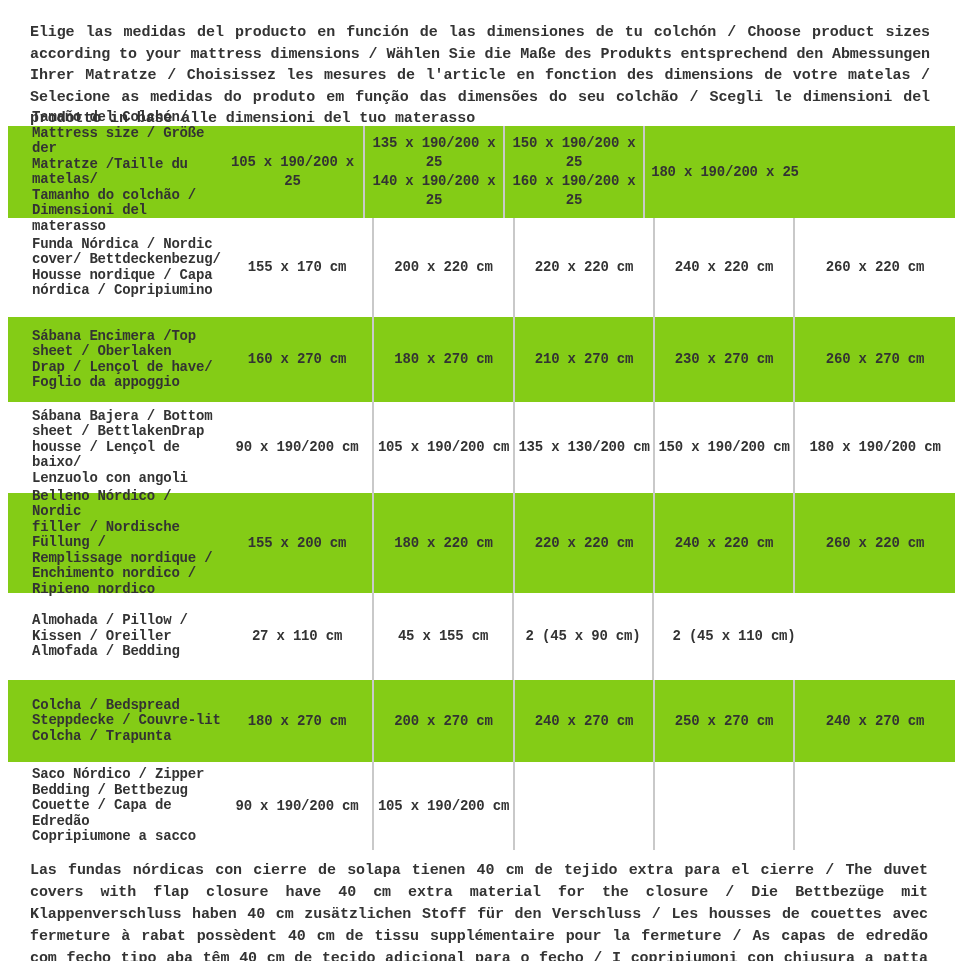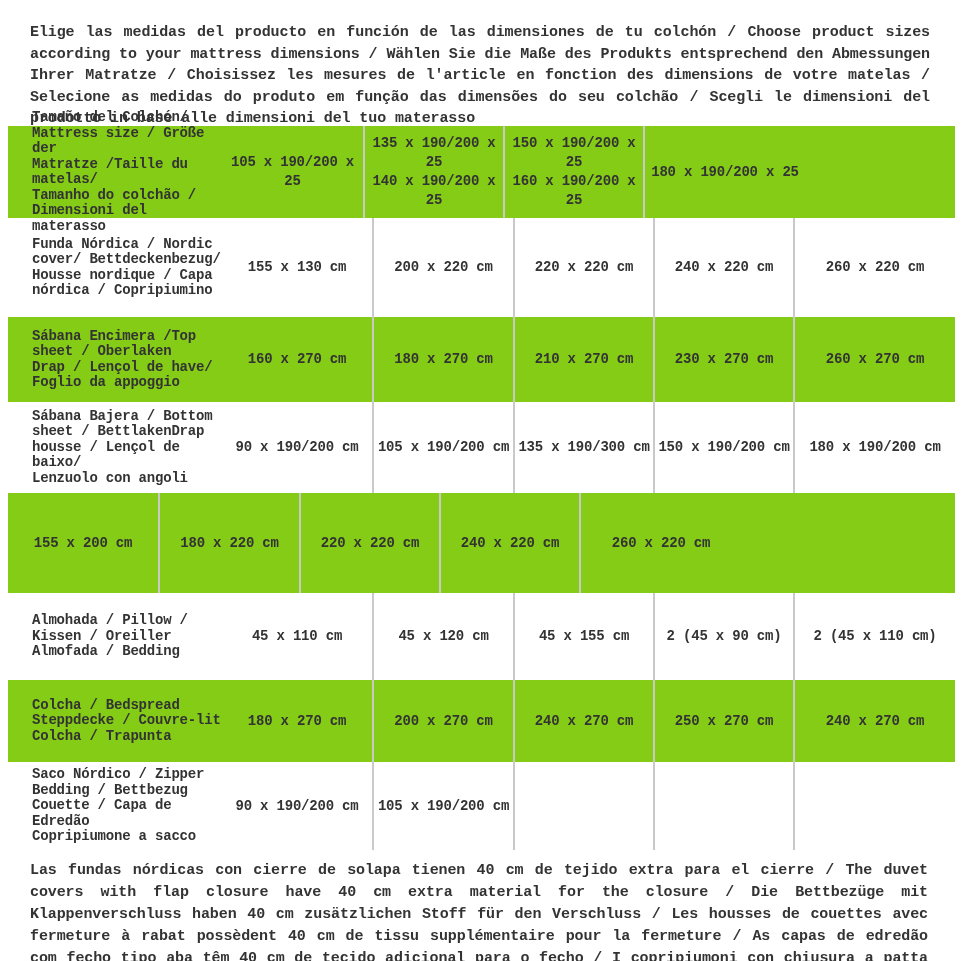--- a/index.html
+++ b/index.html
@@ -54,21 +54,21 @@
       <div class="cell val-cell c4">150 x 190/200 x 25
 160 x 190/200 x 25</div>
       <div class="cell val-cell c5">180 x 190/200 x 25</div>
     </div>
 
     <div class="trow r1">
       <div class="cell label-cell">Funda Nórdica /  Nordic
 cover/ Bettdeckenbezug/
 Housse nordique  / Capa
 nórdica / Copripiumino</div>
-      <div class="cell val-cell c1">155 x 130 cm</div>
+      <div class="cell val-cell c1">155 x 170 cm</div>
       <div class="cell val-cell c2">200 x 220 cm</div>
       <div class="cell val-cell c3">220 x 220 cm</div>
       <div class="cell val-cell c4">240 x 220 cm</div>
       <div class="cell val-cell c5">260 x 220 cm</div>
     </div>
 
     <div class="trow r2 shade">
       <div class="cell label-cell">Sábana Encimera /Top
 sheet / Oberlaken
 Drap / Lençol de have/
@@ -80,39 +80,43 @@
       <div class="cell val-cell c5">260 x 270 cm</div>
     </div>
 
     <div class="trow r3">
       <div class="cell label-cell">Sábana Bajera / Bottom
 sheet / BettlakenDrap
 housse / Lençol de baixo/
 Lenzuolo con angoli</div>
       <div class="cell val-cell c1">90 x 190/200 cm</div>
       <div class="cell val-cell c2">105 x 190/200 cm</div>
-      <div class="cell val-cell c3">135 x 190/300 cm</div>
+      <div class="cell val-cell c3">135 x 130/200 cm</div>
       <div class="cell val-cell c4">150 x 190/200 cm</div>
       <div class="cell val-cell c5">180 x 190/200 cm</div>
     </div>
 
     <div class="trow r4 shade">
+      <div class="cell label-cell">Belleno Nórdico / Nordic
+filler / Nordische Füllung /
+Remplissage nordique /
+Enchimento nordico /
+Ripieno nordico</div>
       <div class="cell val-cell c1">155 x 200 cm</div>
       <div class="cell val-cell c2">180 x 220 cm</div>
       <div class="cell val-cell c3">220 x 220 cm</div>
       <div class="cell val-cell c4">240 x 220 cm</div>
       <div class="cell val-cell c5">260 x 220 cm</div>
     </div>
 
     <div class="trow r5">
       <div class="cell label-cell">Almohada  / Pillow /
 Kissen / Oreiller
 Almofada / Bedding</div>
-      <div class="cell val-cell c1">45 x 110 cm</div>
-      <div class="cell val-cell c2">45 x 120 cm</div>
+      <div class="cell val-cell c1">27 x 110 cm</div>
       <div class="cell val-cell c3">45 x 155 cm</div>
       <div class="cell val-cell c4">2 (45 x 90 cm)</div>
       <div class="cell val-cell c5">2 (45 x 110 cm)</div>
     </div>
 
     <div class="trow r6 shade">
       <div class="cell label-cell">Colcha / Bedspread
 Steppdecke / Couvre-lit
 Colcha / Trapunta</div>
       <div class="cell val-cell c1">180 x 270 cm</div>

